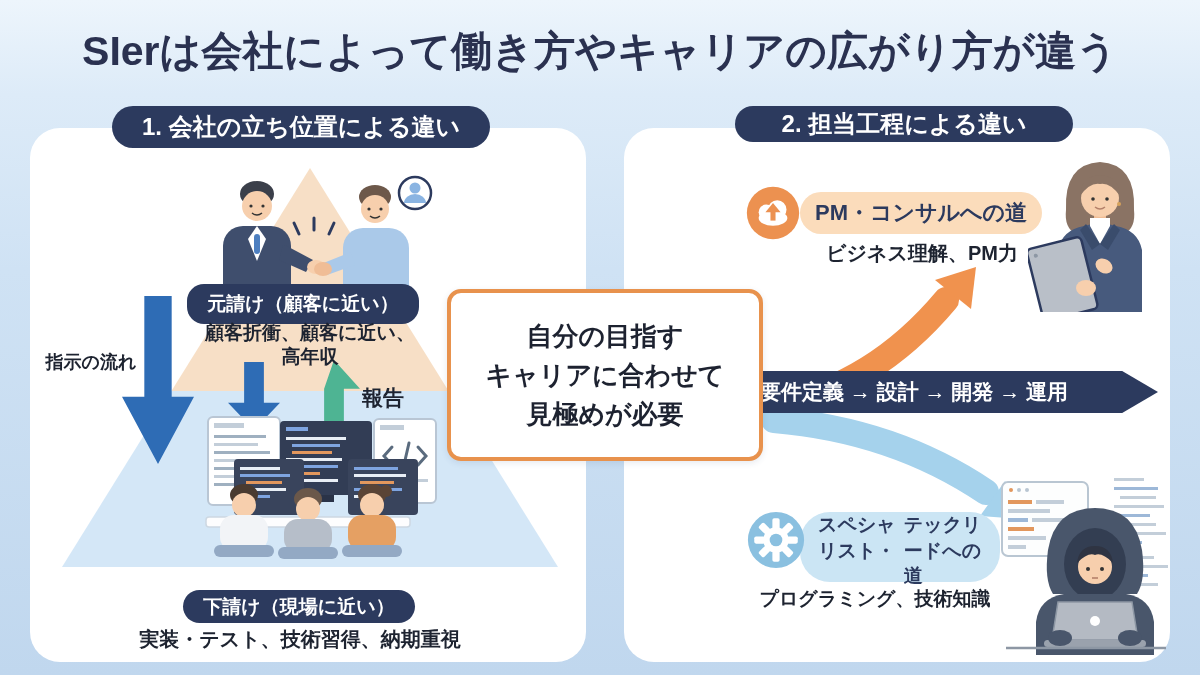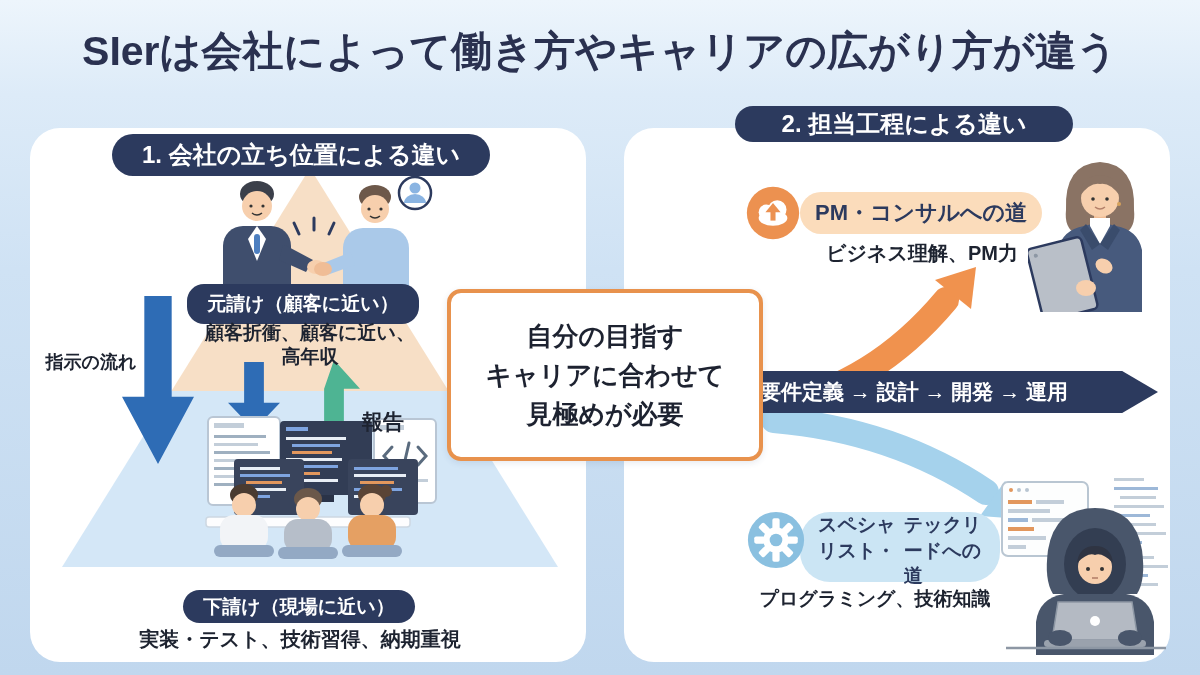--- a/index.html
+++ b/index.html
@@ -10,42 +10,42 @@
   
   .main-title{left:0;top:24px;width:1200px;text-align:center;font-size:41px;font-weight:800;
     color:#2a3150;letter-spacing:0px;}
   
   .panel{background:#ffffff;border-radius:30px;}
   .panel-left{left:30px;top:128px;width:556px;height:534px;}
   .panel-right{left:624px;top:128px;width:546px;height:534px;}
   
   .hdr-pill{background:#2c3a5e;border-radius:24px;color:#ffffff;font-weight:700;font-size:24px;
     display:flex;align-items:center;justify-content:center;z-index:6;}
-  .hdr-left{left:112px;top:106px;width:378px;height:42px;margin-top:28px;}
+  .hdr-left{left:112px;top:106px;width:378px;height:42px;}
   .hdr-right{left:735px;top:106px;width:338px;height:36px;}
   
   .pyramid{left:62px;top:168px;width:496px;height:399px;
     background:linear-gradient(180deg,#f7dfc6 0%,#f7dfc6 56%,#d4e7f7 56%,#d4e7f7 100%);
     clip-path:polygon(50% 0,100% 100%,0 100%);}
   
   .tier-pill{background:#2c3a5e;border-radius:17px;color:#ffffff;font-weight:700;font-size:19px;
     display:flex;align-items:center;justify-content:center;z-index:3;}
   .tier-top{left:187px;top:284px;width:232px;height:40px;}
   .tier-bottom{left:183px;top:590px;width:232px;height:33px;}
   .tier-desc{color:#1d2330;font-weight:700;text-align:center;z-index:3;white-space:pre-line;line-height:1.25;}
   .desc-top{left:140px;top:321px;width:340px;font-size:19px;}
   .desc-bottom{left:90px;top:627px;width:420px;font-size:20px;}
   
   .block-arrow-down{clip-path:polygon(31% 0,69% 0,69% 60%,100% 60%,50% 100%,0 60%,31% 60%);}
   .block-arrow-up{clip-path:polygon(50% 0,100% 40%,69% 40%,69% 100%,31% 100%,31% 40%);}
   .arrow-big{left:122px;top:296px;width:72px;height:168px;background:#2e6cb5;z-index:2;}
   .arrow-small-down{left:228px;top:362px;width:52px;height:68px;background:#2e6cb5;z-index:2;}
   .arrow-green-up{left:308px;top:360px;width:52px;height:72px;background:#4eb493;z-index:2;}
   .lbl-flow{left:36px;top:350px;width:110px;font-size:18px;font-weight:700;color:#1d2330;text-align:center;z-index:3;}
-  .lbl-report{left:362px;top:408px;width:70px;font-size:21px;font-weight:700;color:#1d2330;z-index:3;}
+  .lbl-report{left:362px;top:384px;width:70px;font-size:21px;font-weight:700;color:#1d2330;z-index:3;}
   
   .center-note{left:447px;top:289px;width:308px;height:164px;background:#ffffff;border:4px solid #e8924d;
     border-radius:14px;z-index:8;display:flex;flex-direction:column;align-items:center;justify-content:center;
     box-shadow:0 2px 6px rgba(60,80,120,0.12);}
   .center-note span{display:block;font-size:26px;font-weight:800;color:#1d2230;line-height:1.5;text-align:center;}
   
   .path-pill{border-radius:23px;color:#2c3a5e;font-weight:800;display:flex;align-items:center;justify-content:center;z-index:3;}
   .pill-pm{left:800px;top:192px;width:242px;height:42px;background:#fbdcbb;font-size:22px;}
   .pill-spec{left:800px;top:512px;width:200px;height:70px;background:#cbe5f4;font-size:19px;border-radius:30px;
     line-height:1.35;align-items:flex-start;padding-left:18px;box-sizing:border-box;}

